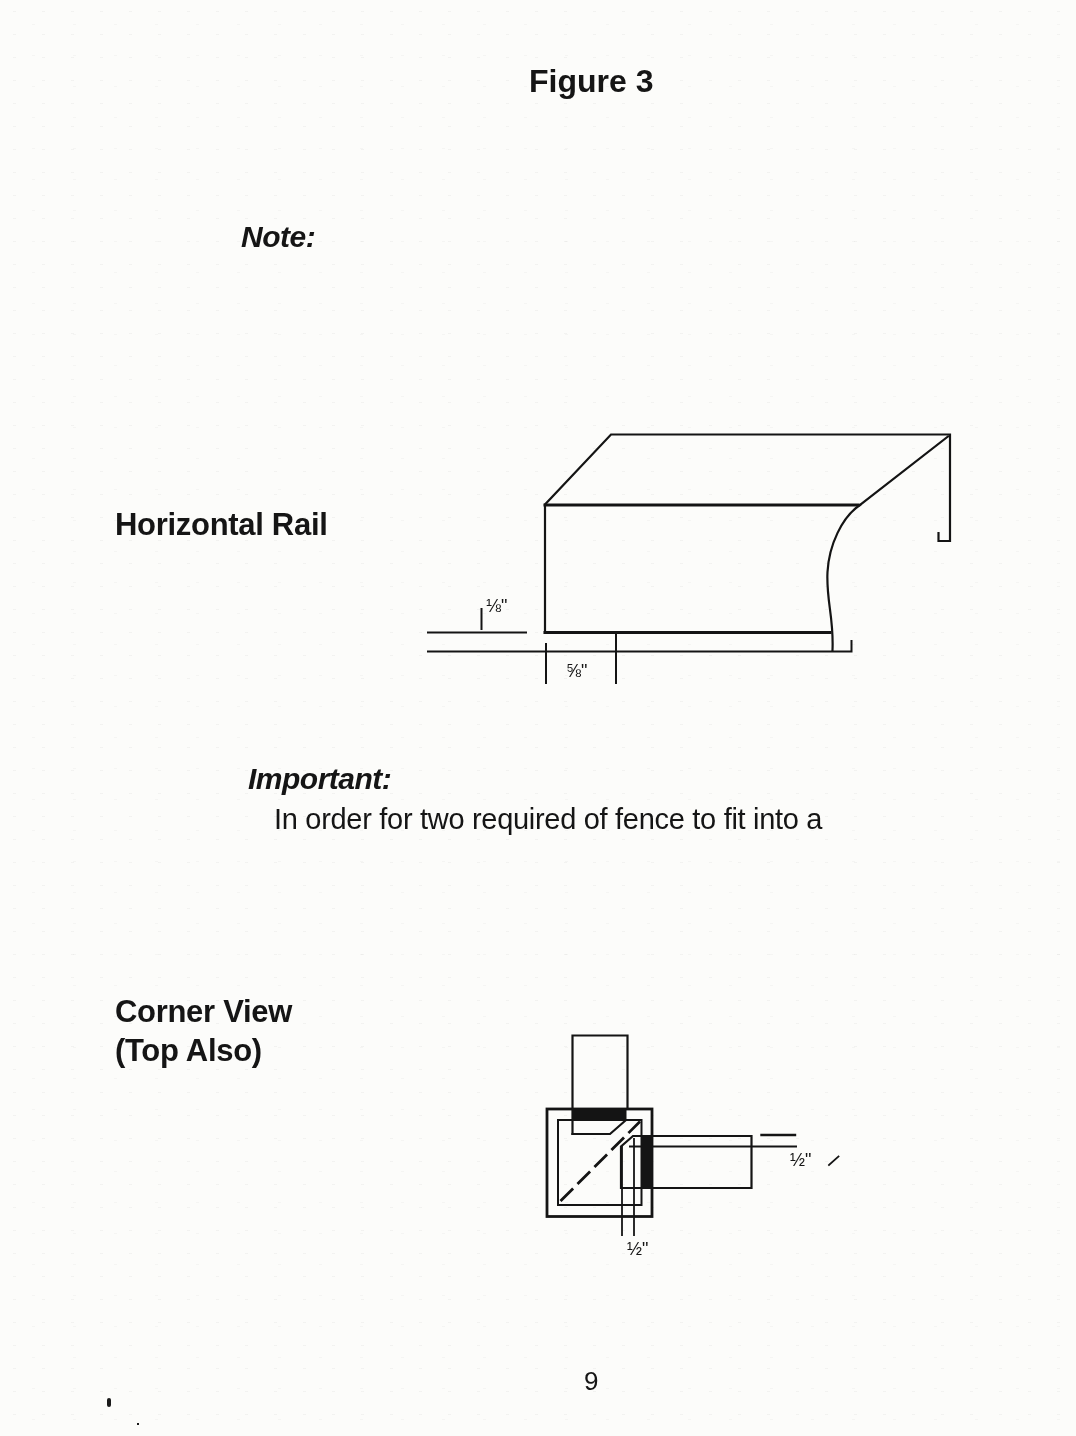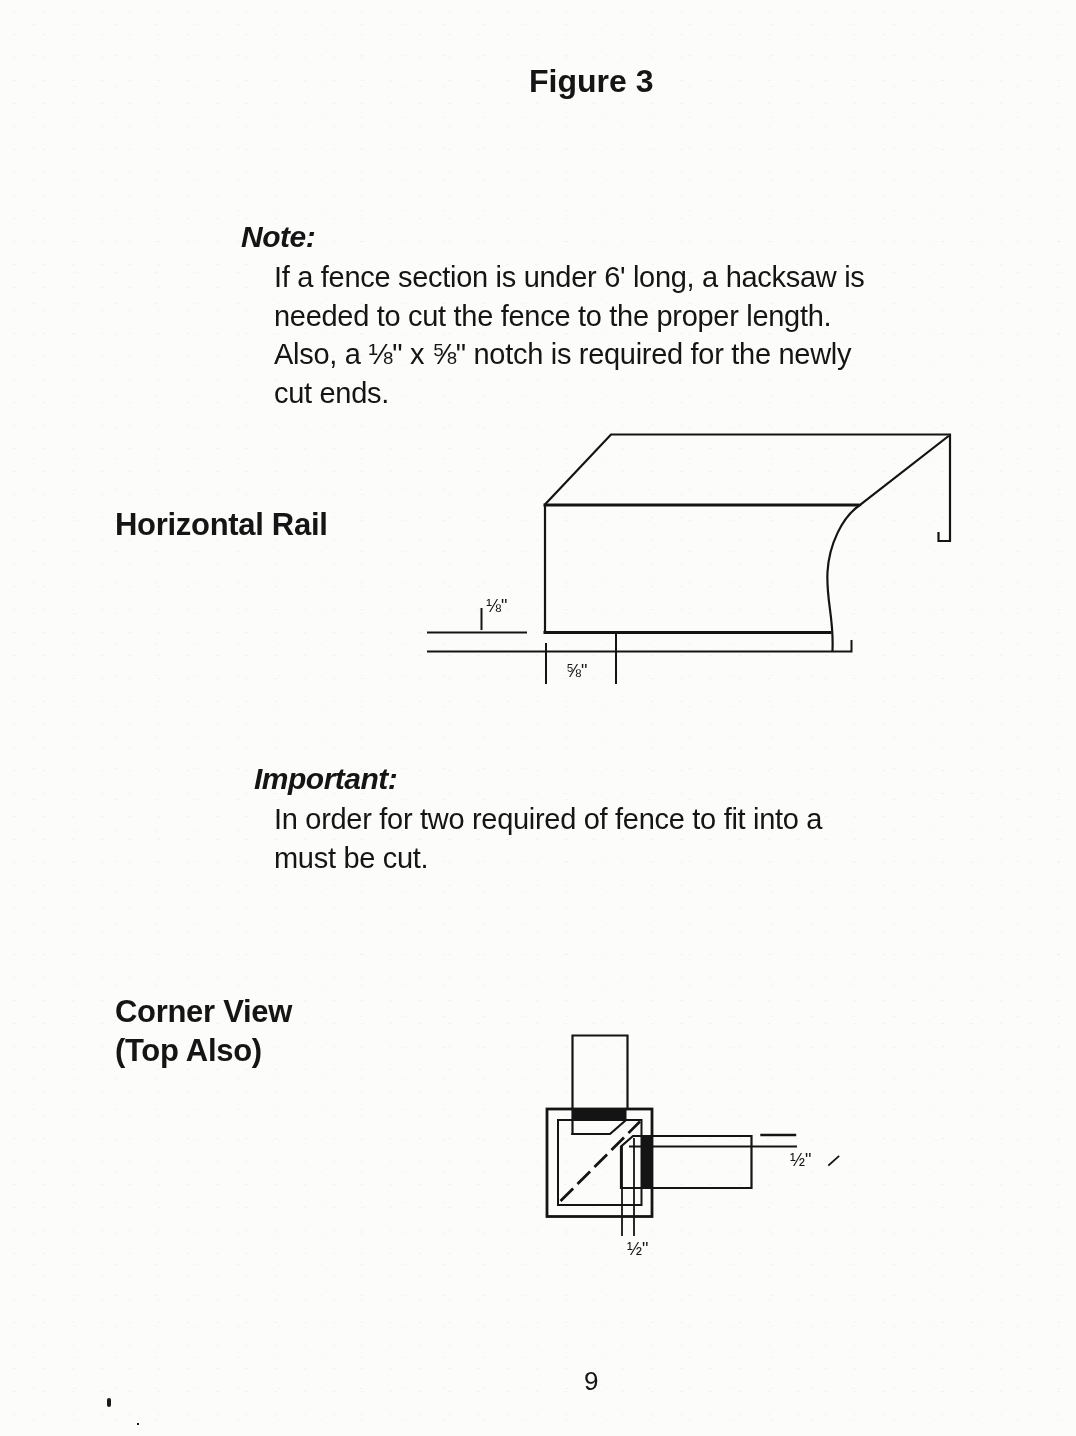--- a/index.html
+++ b/index.html
@@ -46,26 +46,20 @@
   .artifact{position:absolute;background:#1a1a1a;}
 </style>
 </head>
 <body>
 
 <div class="page">
 
   <div class="abs fig-title">Figure 3</div>
 
   <div class="abs sec-heading" style="left:241px;top:220px;">Note:</div>
-  <div class="abs body-text" style="left:274px;top:258px;">
-    <div>If a fence section is under 6' long, a hacksaw is</div>
-    <div>needed to cut the fence to the proper length.</div>
-    <div>Also, a ⅛" x ⅝" notch is required for the newly</div>
-    <div>cut ends.</div>
-  </div>
 
   <div class="abs h-label" style="left:115px;top:505px;">Horizontal Rail</div>
 
   <svg style="left:420px;top:425px;" width="545" height="270" viewBox="420 425 545 270">
     <g fill="none" stroke="#141414" stroke-linecap="square" stroke-linejoin="miter">
 
       <path d="M545,633 L545,504.5 L611,434.5 L950,434.5 L950,541 L938.5,541 L938.5,533" stroke-width="2.2"></path>
 
       <path d="M948,436.5 L860,505" stroke-width="2.2"></path>
 
@@ -81,24 +75,23 @@
 
       <path d="M481.5,609 L481.5,629" stroke-width="2"></path>
 
       <path d="M546,644 L546,683" stroke-width="2"></path>
       <path d="M616,634 L616,683" stroke-width="2"></path>
     </g>
     <text x="486" y="612">⅛"</text>
     <text x="566" y="677">⅝"</text>
   </svg>
 
-  <div class="abs sec-heading" style="left:254px;top:762px;">Important:</div>
+  <div class="abs sec-heading" style="left:248px;top:762px;">Important:</div>
   <div class="abs body-text" style="left:274px;top:800px;">
     <div>In order for two required of fence to fit into a</div>
-    <div>must be cut.</div>
   </div>
 
   <div class="abs h-label" style="left:115px;top:992px;">
     <div>Corner View</div>
     <div>(Top Also)</div>
   </div>
 
   <svg style="left:540px;top:1030px;" width="430" height="240" viewBox="540 1030 430 240">
     <g fill="none" stroke="#141414" stroke-linecap="square" stroke-linejoin="miter">
 

